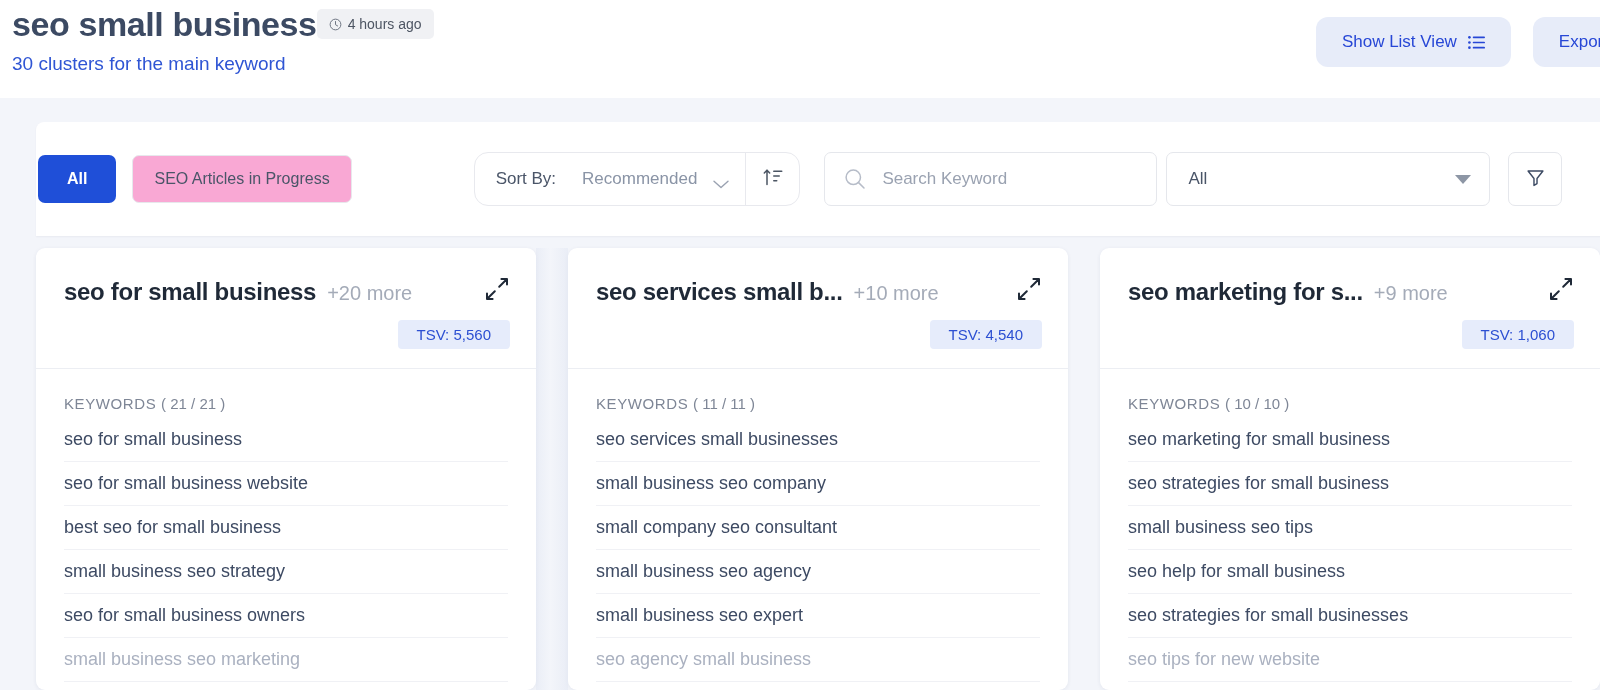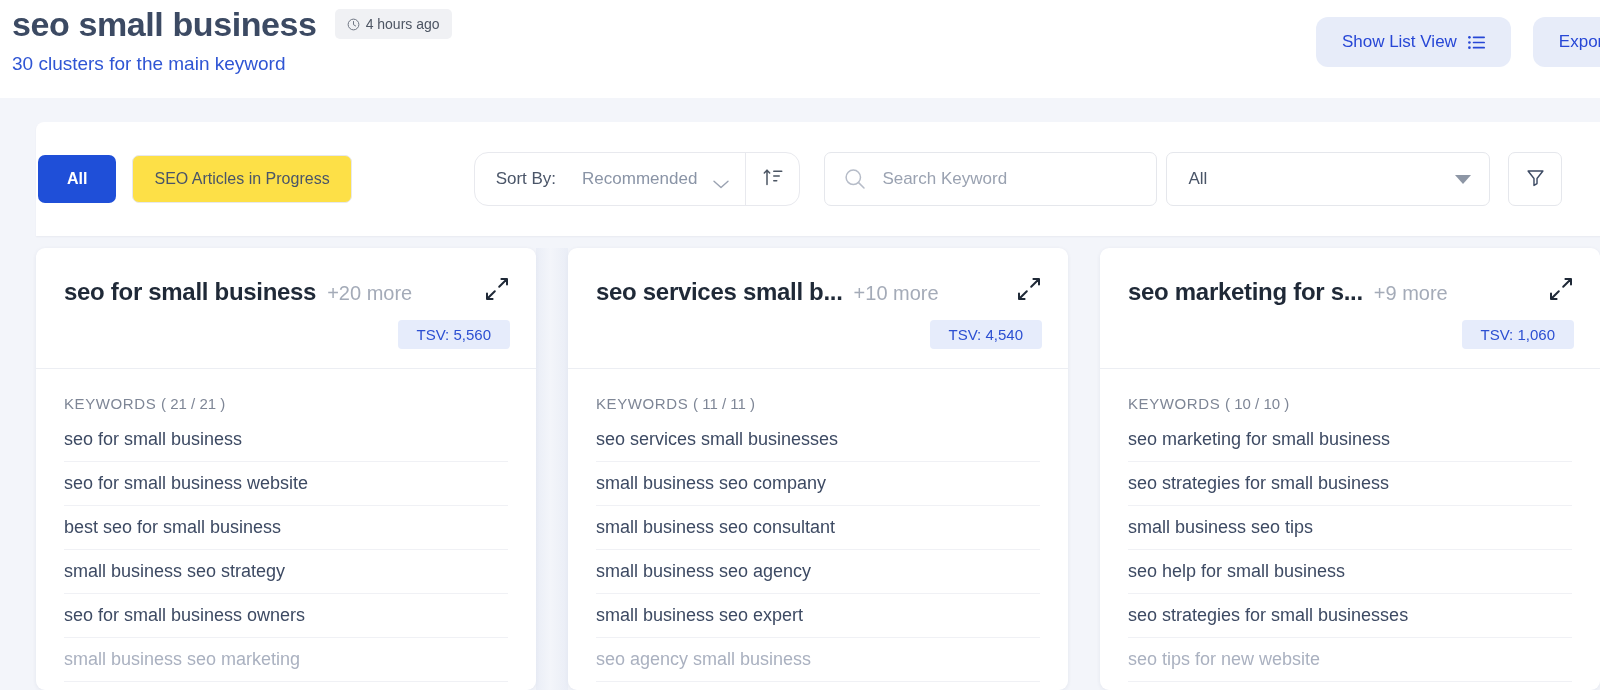--- a/index.html
+++ b/index.html
@@ -11,21 +11,21 @@
     -webkit-font-smoothing: antialiased;
   }
   .page { position: relative; width: 1600px; height: 690px; background: #f3f5fa; }
 
   
   .topbar {
     position: absolute; left: 0; top: 0; width: 1600px; height: 98px;
     background: #ffffff;
   }
   .title-block { position: absolute; left: 12px; top: 2px; }
-  .title-row { display: flex; align-items: center; gap: 18px; }
+  .title-row { display: flex; align-items: center; }
   .page-title {
     font-size: 34px; font-weight: bold; color: #3c4a63;
     letter-spacing: -0.4px; line-height: 44px;
   }
   .time-badge {
     display: inline-flex; align-items: center; gap: 6px;
     background: #f0f1f4; border-radius: 5px;
     padding: 6px 12px; height: 30px;
     font-size: 14px; color: #4d5563;
   }
@@ -59,21 +59,21 @@
     height: 48px; border-radius: 7px; font-size: 16px;
     display: inline-flex; align-items: center; justify-content: center;
     cursor: pointer; white-space: nowrap;
     font-family: "Liberation Sans", sans-serif;
   }
   .chip-all {
     background: #1f4fd8; color: #ffffff; font-weight: bold;
     padding: 0 29px; border: none; margin-left: 2px;
   }
   .chip-prog {
-    background: #fde047; color: #4a5568; border: 1px solid #e7e8ec;
+    background: #f9a8d4; color: #4a5568; border: 1px solid #e7e8ec;
     padding: 17px 21px; margin-left: 16px;
   }
 
   .sortbox {
     margin-left: 122px; height: 54px;
     border: 1px solid #e8e9ee; border-radius: 14px;
     display: flex; align-items: stretch; background: #fff;
   }
   .sort-main {
     display: flex; align-items: center; gap: 26px;
@@ -317,21 +317,21 @@
         <div class="tsv">TSV: 4,540</div>
       </div>
       <div class="card-divider"></div>
       <div class="card-body">
         <div class="kw-head">
           <span>KEYWORDS</span>
           <span class="cnt">( 11 / 11 )</span>
         </div>
         <div class="kw-row">seo services small businesses</div>
         <div class="kw-row">small business seo company</div>
-        <div class="kw-row">small business seo consultant</div>
+        <div class="kw-row">small company seo consultant</div>
         <div class="kw-row">small business seo agency</div>
         <div class="kw-row">small business seo expert</div>
         <div class="kw-row faded">seo agency small business</div>
       </div>
     </div>
 
     <div class="card">
       <div class="card-head">
         <div class="card-title-row">
           <div class="card-title">seo marketing for s...</div>

